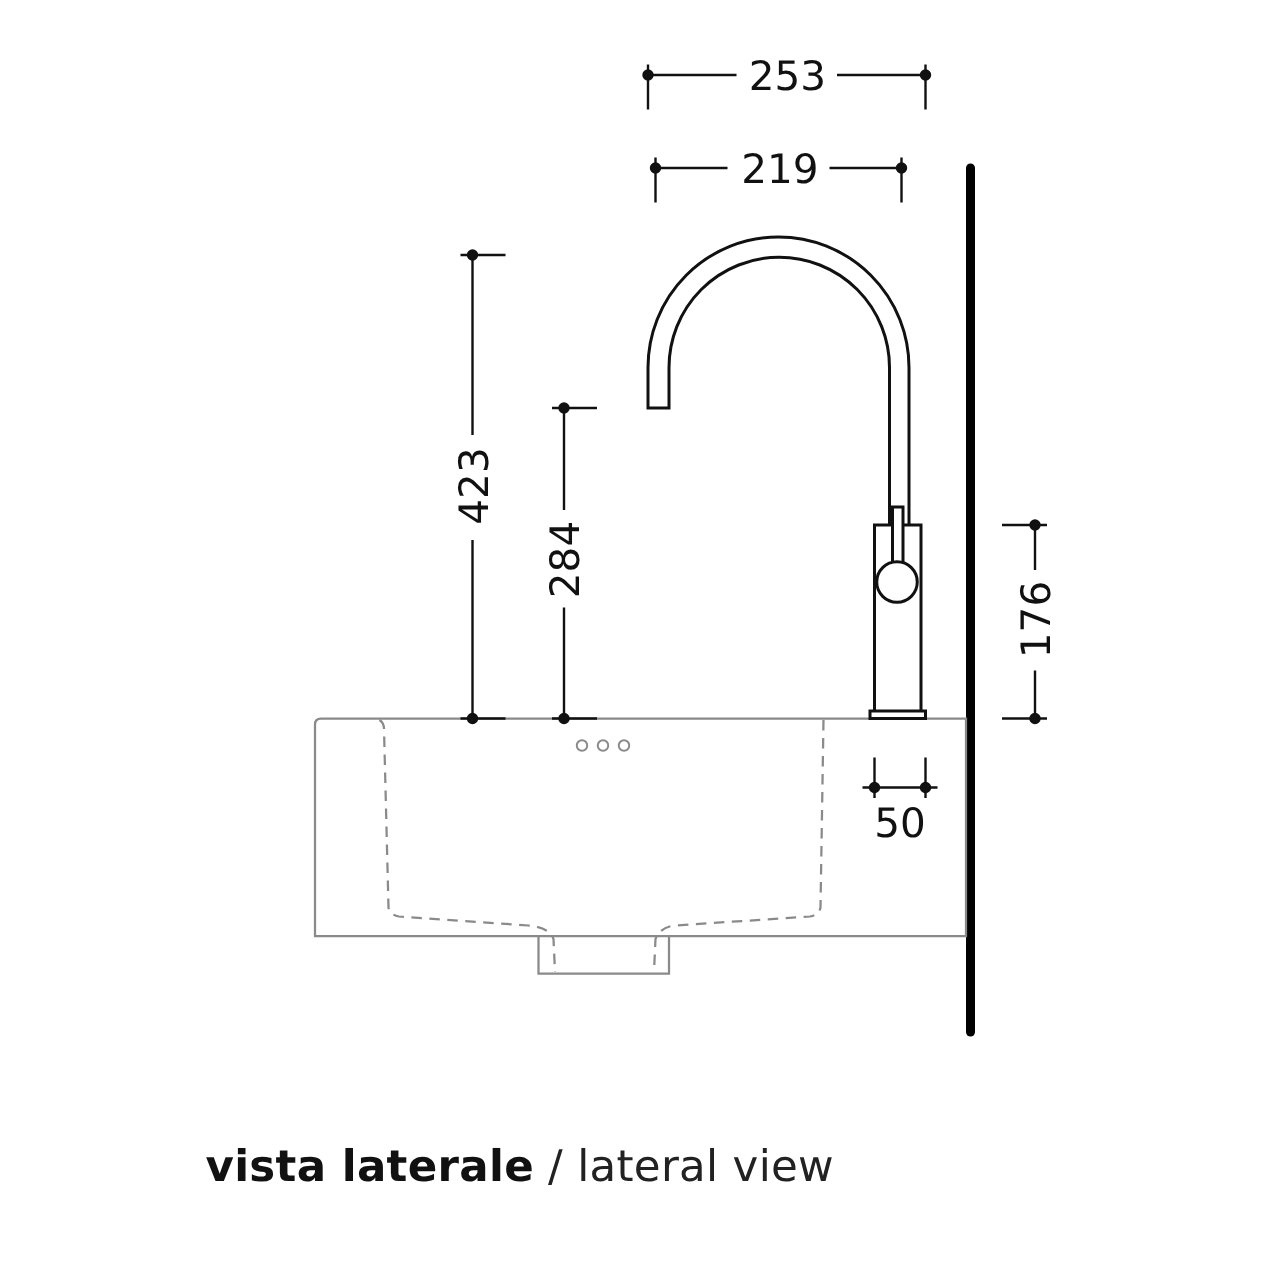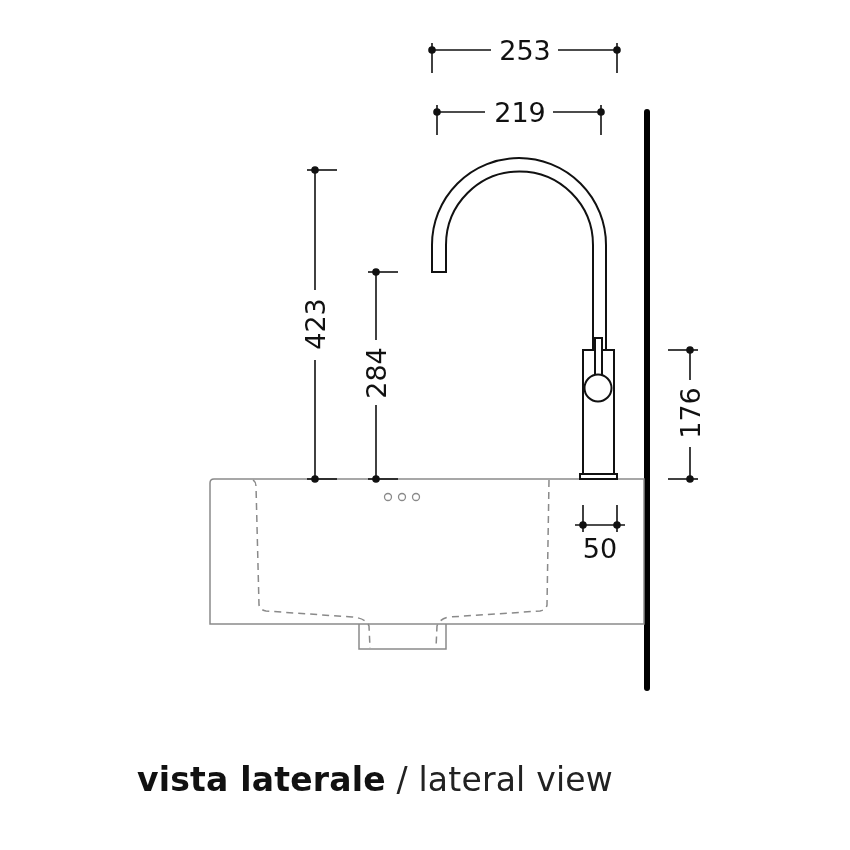--- a/index.html
+++ b/index.html
@@ -1,19 +1,19 @@
 <!DOCTYPE html>
 <html><head>
 <meta charset="utf-8">
 <style>
   html, body { margin: 0; padding: 0; background: #ffffff; }
   body { width: 850px; height: 850px; position: relative; overflow: hidden; font-family: "DejaVu Sans", sans-serif; }
   #drawing { position: absolute; left: 0; top: 0; width: 850px; height: 850px; }
   .dim-text { font-family: "DejaVu Sans", sans-serif; font-size: 27px; fill: #111; }
-  .caption { position: absolute; left: 137px; top: 760px; font-size: 33px; color: #111; white-space: nowrap; font-family: "DejaVu Sans", sans-serif; letter-spacing: 0.2px; }
+  .caption { position: absolute; left: 137px; top: 760px; font-size: 29px; color: #111; white-space: nowrap; font-family: "DejaVu Sans", sans-serif; letter-spacing: 0.2px; }
   .caption .bold { font-weight: bold; }
   .caption .light { font-weight: normal; color: #222; }
 </style>
 </head>
 <body>
 
 <svg id="drawing" viewBox="0 0 850 850" xmlns="http://www.w3.org/2000/svg">
 
   <line x1="647" y1="112" x2="647" y2="688" stroke="#000" stroke-width="6" stroke-linecap="round"></line>
 

